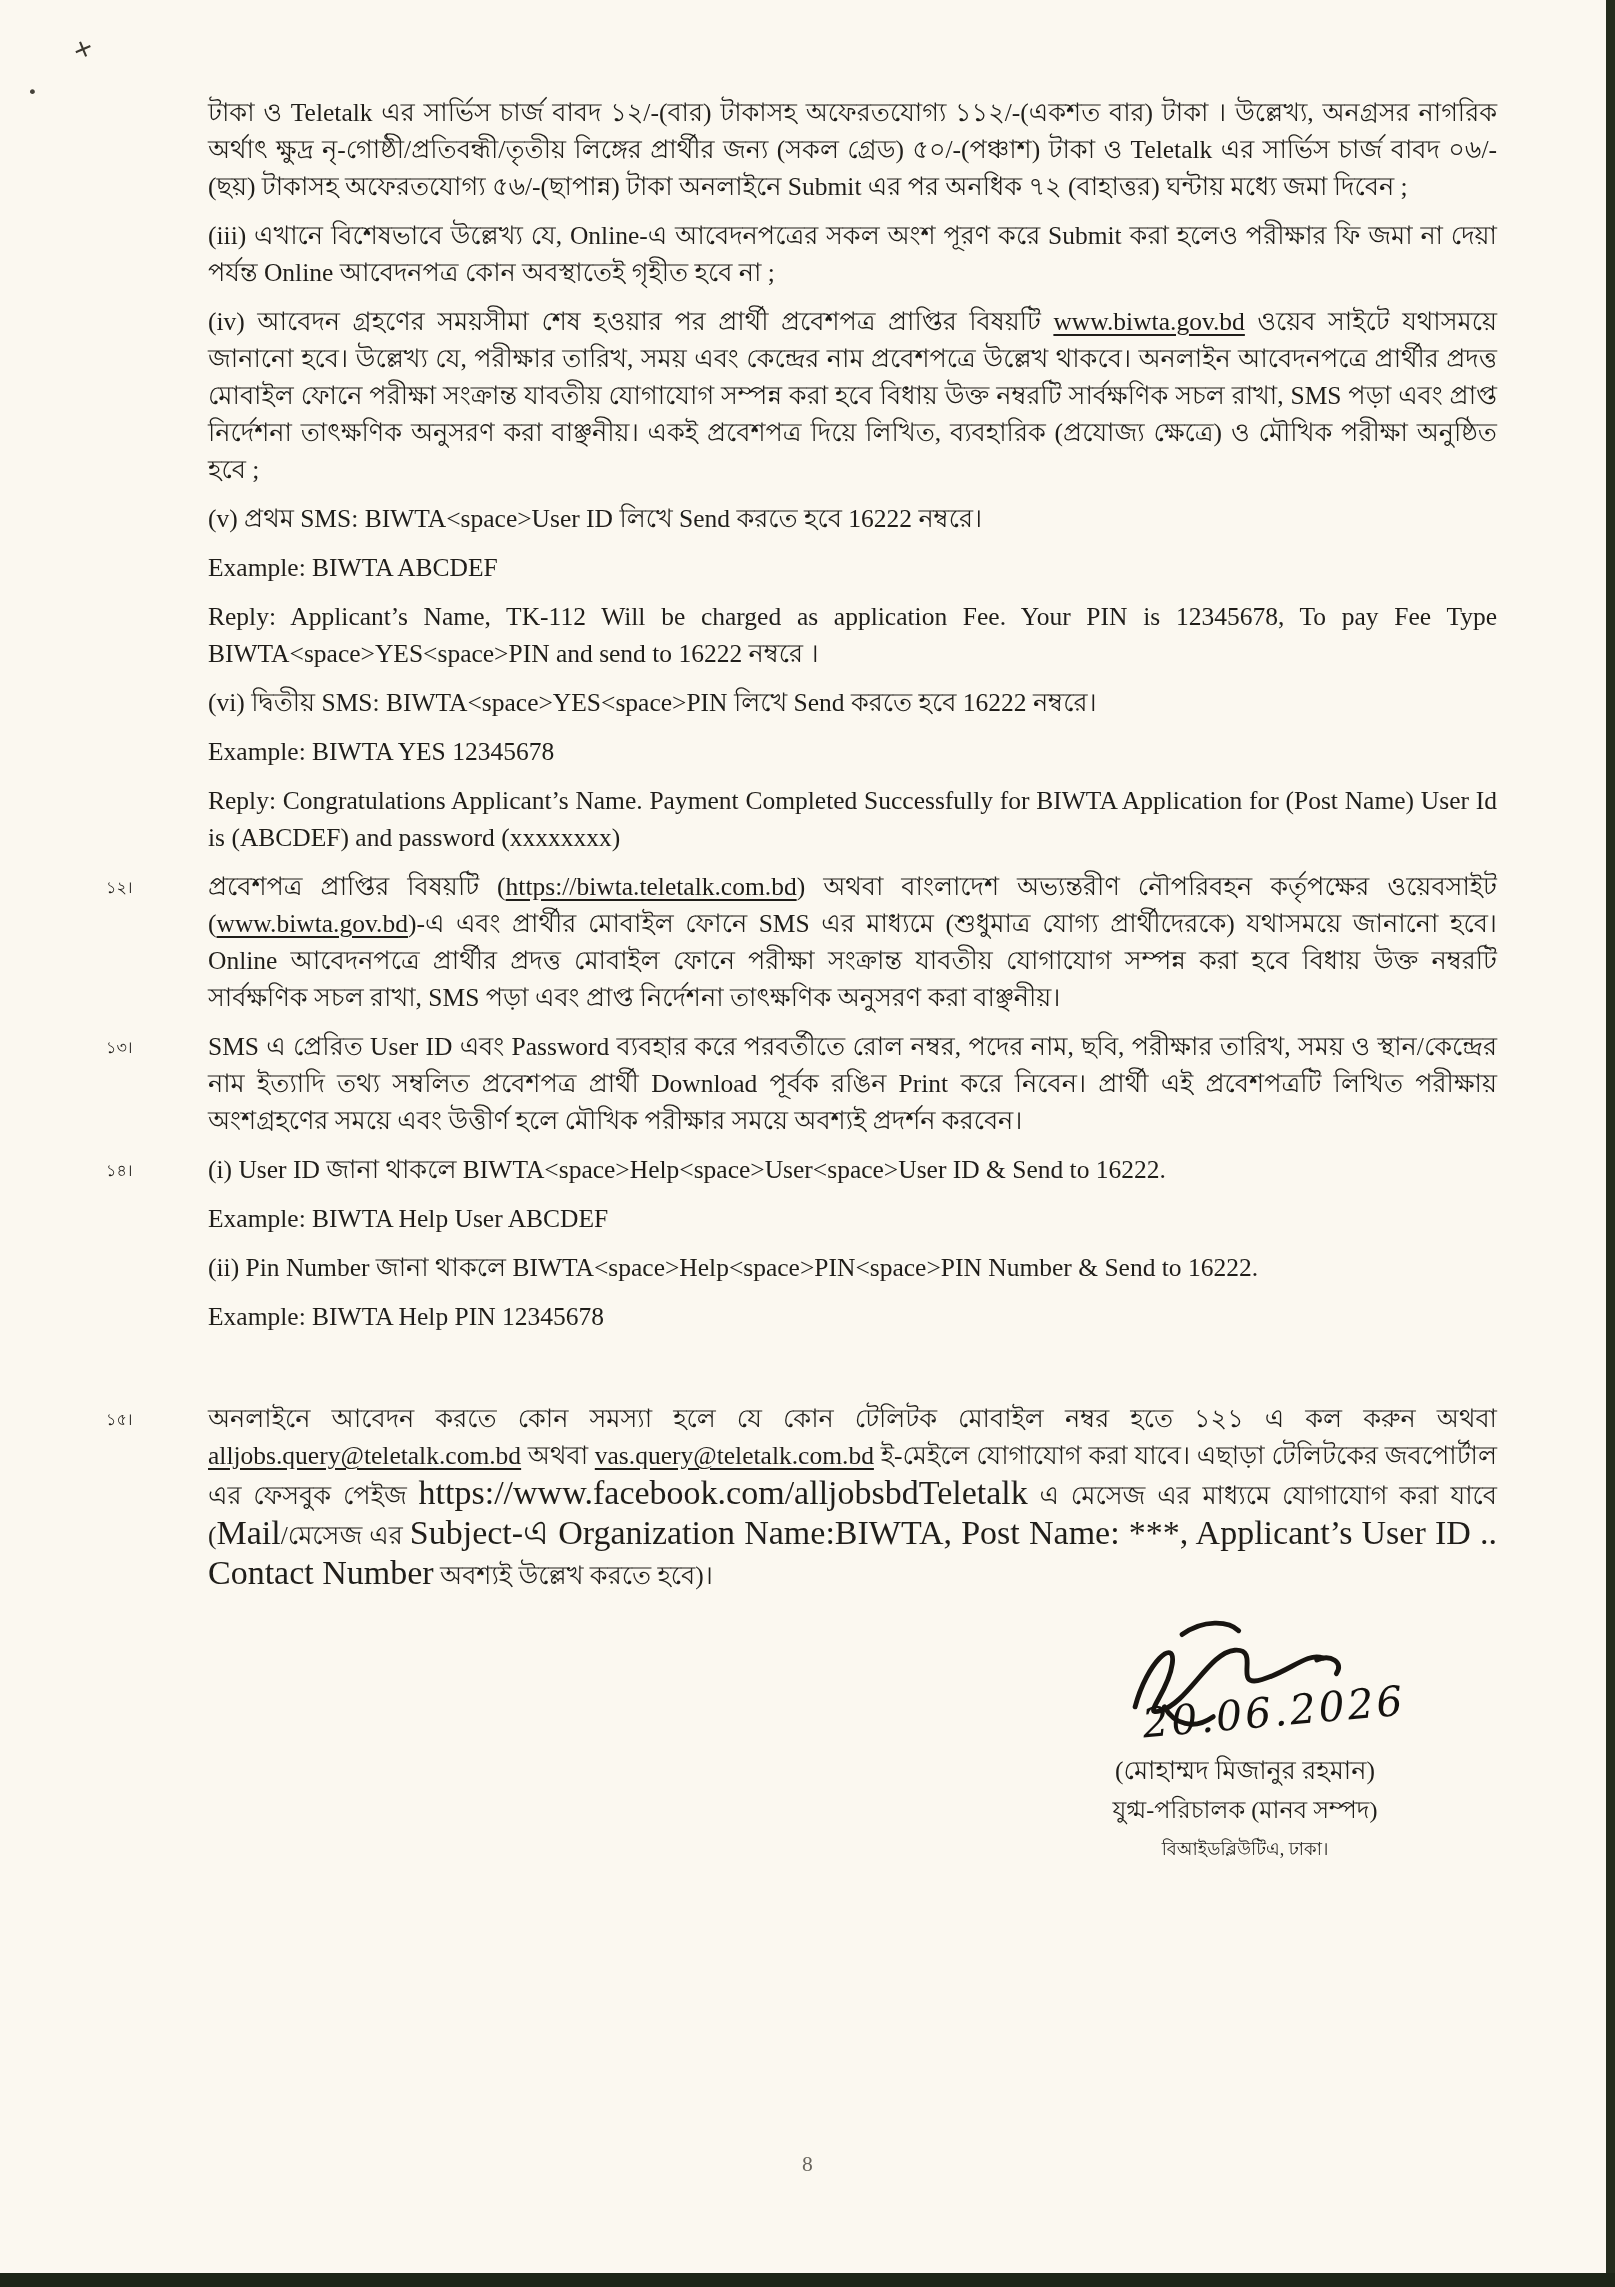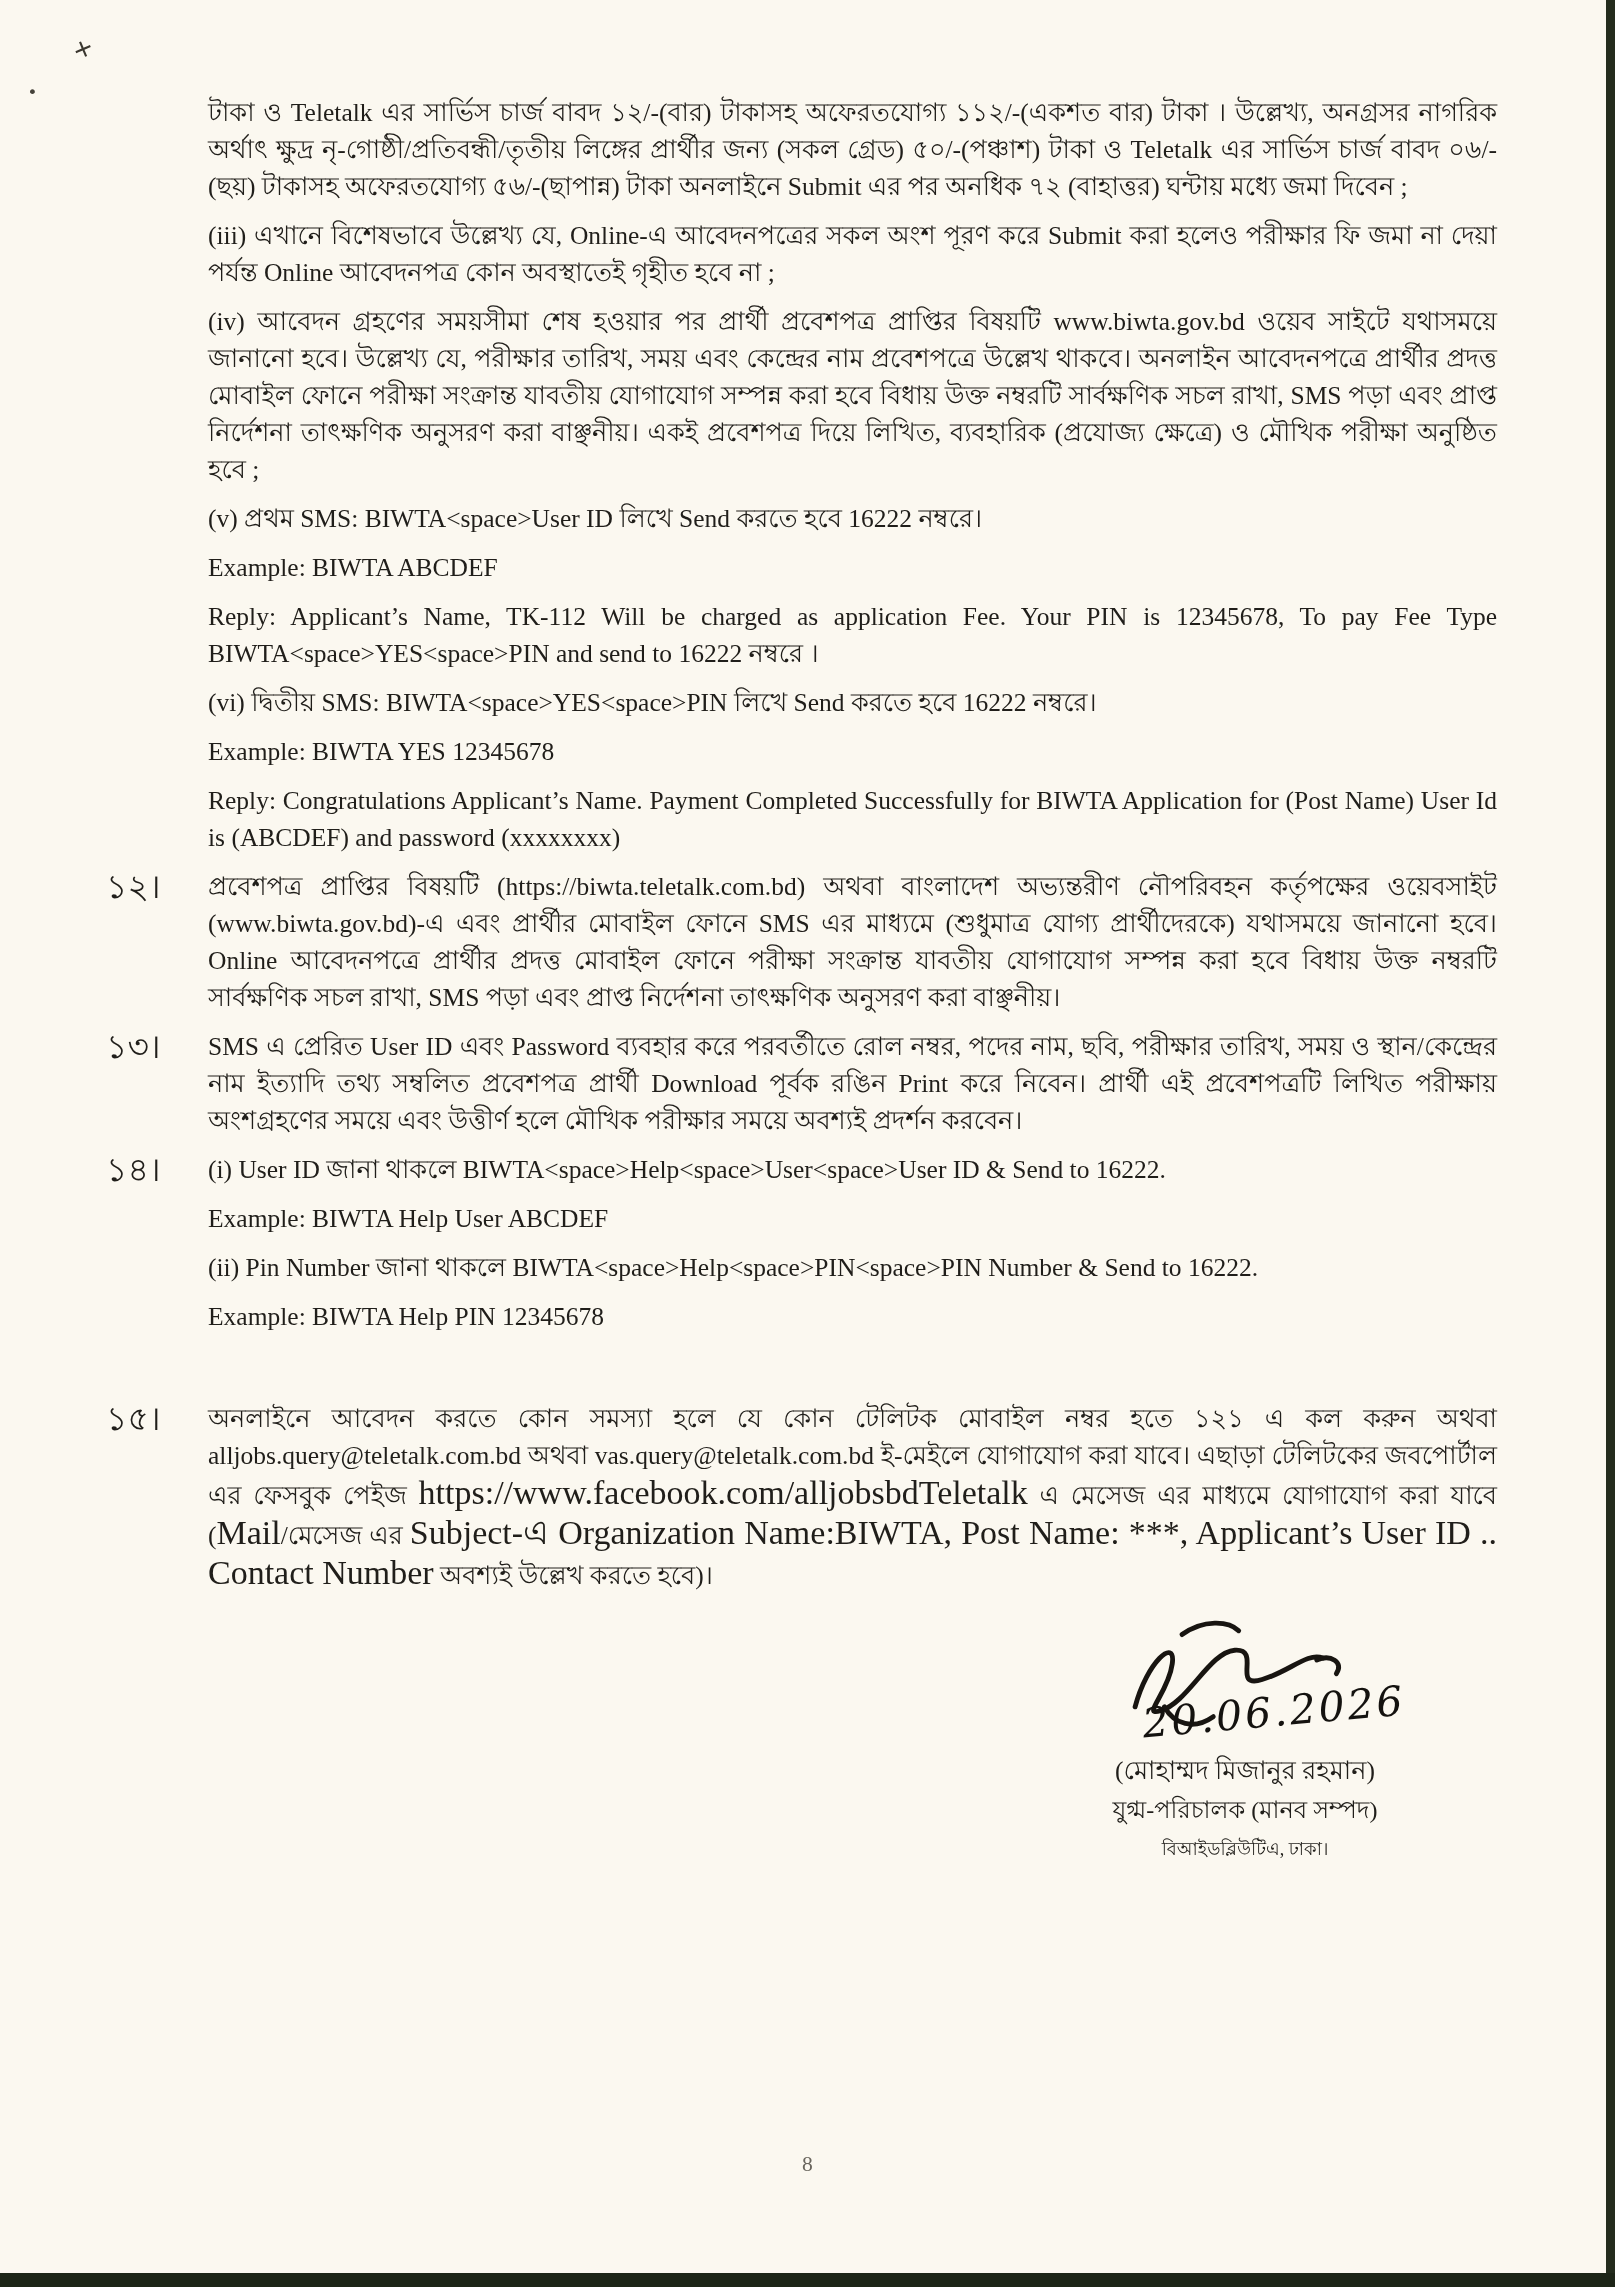--- a/index.html
+++ b/index.html
@@ -14,23 +14,23 @@
   .content{
     position:absolute;left:196px;top:82px;width:1313px;
     font-size:25.5px;line-height:37px;
   }
   p.para{margin:12px;}
   .j{text-align:justify;}
   .sub{margin-left:56px;}
   .numbered{position:relative;}
   .num{
     position:absolute;left:-90px;top:1px;
-    font-size:33px;white-space:nowrap;
+    font-size:16px;white-space:nowrap;
   }
-  .lnk{color:inherit;text-underline-offset:3.9px;cursor:pointer;}
+  .lnk{color:inherit;text-decoration:underline;text-underline-offset:3.9px;cursor:pointer;}
   .sans{font-family:Liberation Serif, serif;font-size:34px;}
   .gap-lg{height:41px;}
   
   .sig{position:relative;height:274px;width:470px;margin:29px 29px 0 auto;}
   .sig-svg{position:absolute;left:103px;top:-5.9px;}
   .sig-date{
     position:absolute;left:132px;top:71px;
     font-family:"DejaVu Serif",serif;font-style:italic;
     font-size:41px;letter-spacing:2.9px;color:#14120f;
     transform:rotate(-5deg);display:inline-block;white-space:nowrap;

